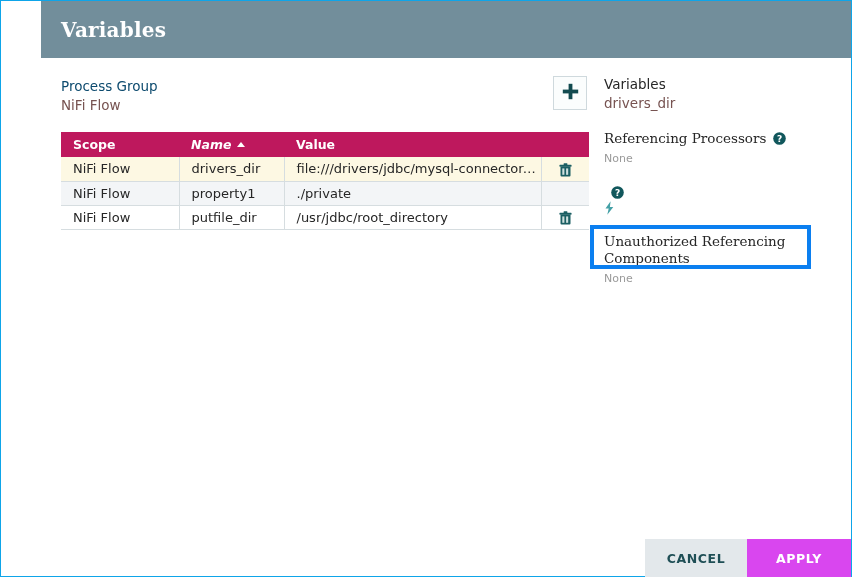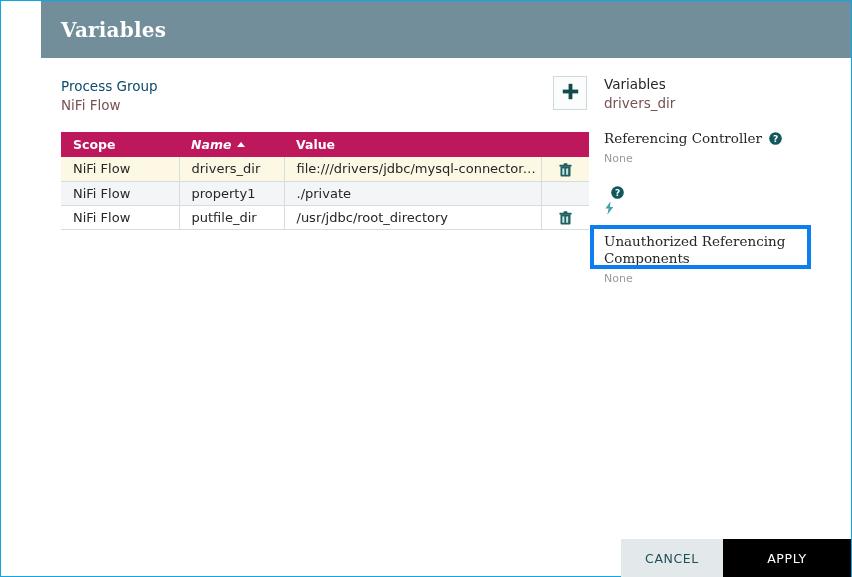--- a/index.html
+++ b/index.html
@@ -107,25 +107,25 @@
     position:absolute;left:549px;top:167px;width:221px;height:44px;
     border:4px solid #0b7ff0;box-sizing:border-box;pointer-events:none;
   }
   
   #footer{
     position:absolute;left:0;right:0;bottom:0;height:38px;
     display:flex;justify-content:flex-end;
   }
   .btn{
     height:38px;display:flex;align-items:center;justify-content:center;
-    font-family:"DejaVu Sans", sans-serif;font-size:12.5px;font-weight:400;
+    font-family:"DejaVu Sans", sans-serif;font-size:12.5px;font-weight:700;
     letter-spacing:.6px;cursor:pointer;box-sizing:border-box;
   }
   #btn-cancel{width:102px;background:#e3e8eb;color:#1f4f56;}
-  #btn-apply{width:128px;background:#000000;color:#ffffff;}
+  #btn-apply{width:104px;background:#d946ef;color:#ffffff;}
 </style>
 </head>
 <body>
 
 <div id="dialog">
 
   <div id="titlebar">
     <span class="title">Variables</span>
   </div>
 
@@ -209,21 +209,21 @@
           </svg>
         </span>
       </div>
 
       <div id="rpanel">
         <div class="r-title">Variables</div>
         <div class="r-sub">drivers_dir</div>
 
         <div class="ref-block">
           <div class="ref-head">
-            <span>Referencing Controller</span>
+            <span>Referencing Processors</span>
             <span class="q">
               <svg width="13" height="13" viewBox="0 0 13 13" aria-hidden="true">
                 <circle cx="6.5" cy="6.5" r="6.3" fill="#11575c"></circle>
                 <text x="6.5" y="9.7" text-anchor="middle" font-family="DejaVu Sans, sans-serif" font-size="9" font-weight="700" fill="#ffffff">?</text>
               </svg>
             </span>
           </div>
           <div class="ref-none">None</div>
         </div>
 

